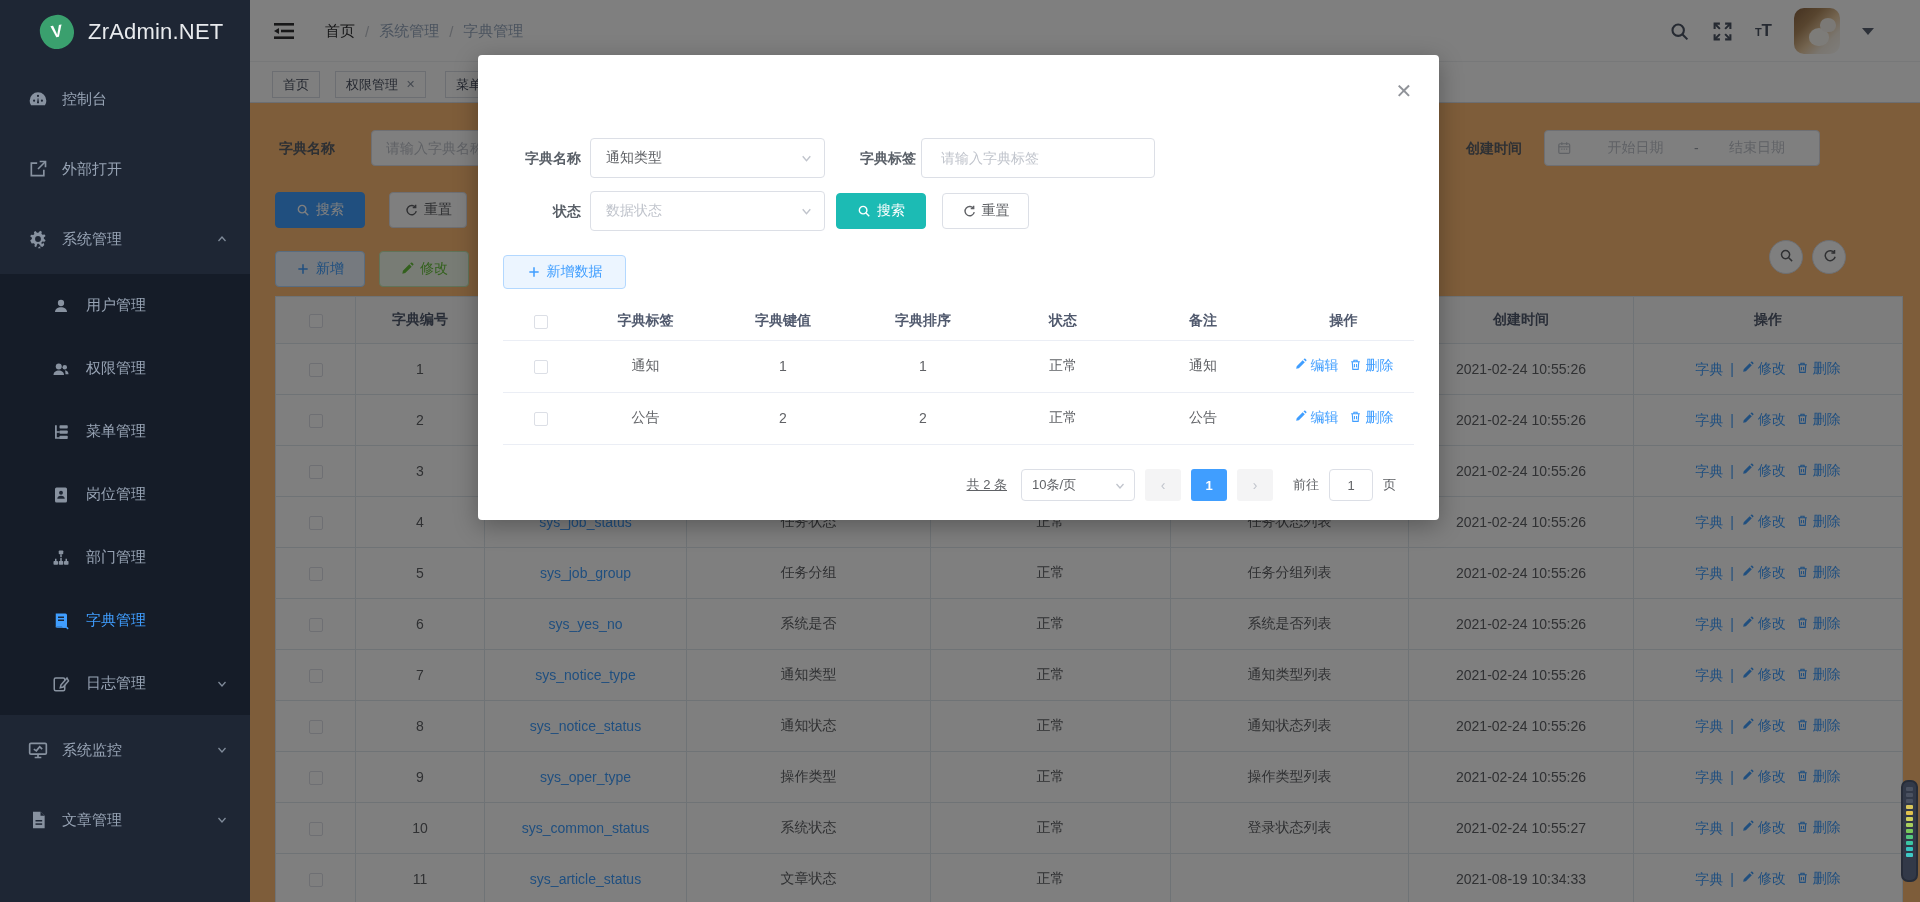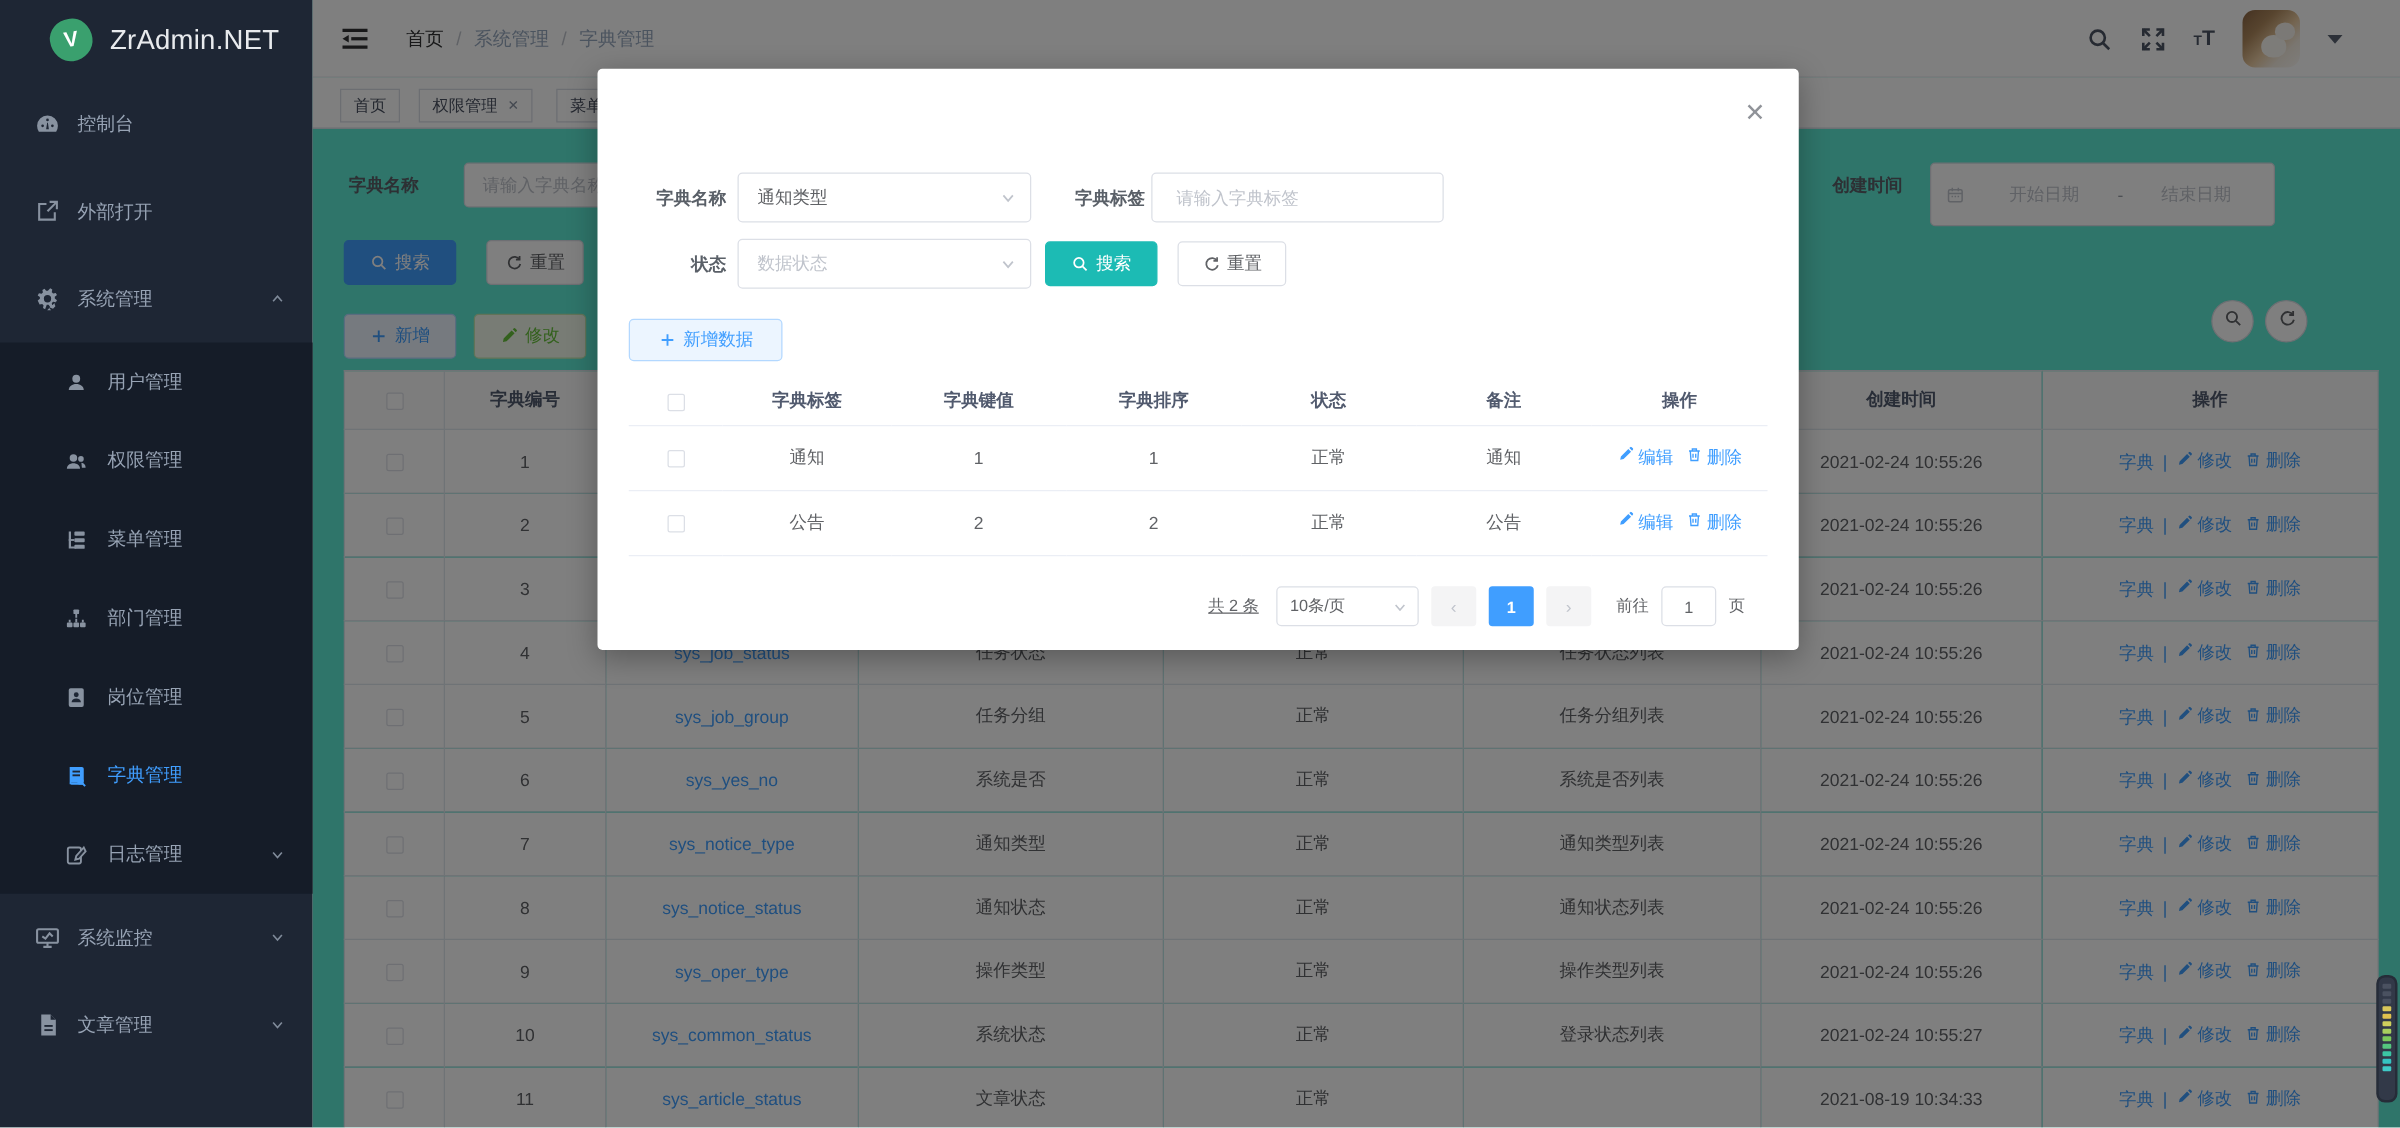--- a/index.html
+++ b/index.html
@@ -22,21 +22,21 @@
   .menu-item .mi-label { position:absolute; left:62px; }
   .menu-item .mi-arrow { position:absolute; right:22px; width:12px; height:12px; color:#7f8a99; }
   .submenu { background:#151c28; }
   .submenu .menu-item { height:63px; }
   .submenu .mi-icon { left:52px; width:18px; height:18px; }
   .submenu .mi-label { left:86px; }
   .menu-item.active, .menu-item.active .mi-icon { color:#409eff; }
   .mi-icon svg, .mi-arrow svg { width:100%; height:100%; display:block; }
 
   
-  .main { position:absolute; left:250px; top:0; width:1670px; height:902px; background:#5eead4; }
+  .main { position:absolute; left:250px; top:0; width:1670px; height:902px; background:#fdba74; }
   .navbar { position:absolute; left:0; top:0; width:100%; height:62px; background:#fff;
     border-bottom:1px solid #eef0f3; }
   .hamburger { position:absolute; left:22px; top:19px; width:24px; height:24px; color:#303133; cursor:pointer; }
   .breadcrumb { position:absolute; left:75px; top:0; height:62px; display:flex; align-items:center;
     font-size:15px; }
   .breadcrumb .bc-home { color:#303133; }
   .breadcrumb .bc-sep { color:#c0c4cc; margin:0 10px; }
   .breadcrumb .bc-item { color:#97a8be; }
   .nav-right { position:absolute; right:46px; top:0; height:62px; display:flex; align-items:center; gap:22px; }
   .nav-icon { width:21px; height:21px; color:#4c5564; cursor:pointer; }
@@ -53,21 +53,21 @@
   .tabsbar { position:absolute; left:0; top:62px; width:100%; height:41px; background:#fff;
     border-bottom:1px solid #d8dce5; }
   .tag-tab { position:absolute; top:9px; height:27px; border:1px solid #d8dce5; background:#fff;
     color:#495060; font-size:13px; display:flex; align-items:center; padding:0 10px; cursor:pointer; }
   .tag-tab .tab-close { margin-left:8px; font-size:11px; color:#8a93a2; }
 
   .content-label { position:absolute; font-size:14px; font-weight:bold; color:#5a6068; line-height:36px; }
   .text-input { position:absolute; height:36px; border:1px solid #dcdfe6; border-radius:4px;
     background:#fff; font-size:14px; color:#606266; padding:0 14px; outline:none; }
   .text-input::placeholder { color:#c0c4cc; }
-  .date-range { position:absolute; height:51px; border:1px solid #dcdfe6; border-radius:4px; background:#fff;
+  .date-range { position:absolute; height:36px; border:1px solid #dcdfe6; border-radius:4px; background:#fff;
     display:flex; align-items:center; padding:0 12px; gap:0; font-size:14px; color:#c0c4cc; cursor:pointer; }
   .date-range .cal-icon { width:16px; height:16px; color:#c0c4cc; margin-right:14px; }
   .date-range .cal-icon svg { width:100%; height:100%; }
   .date-range .dr-start,.date-range .dr-end { width:110px; text-align:center; }
   .date-range .dr-sep { width:24px; text-align:center; color:#9aa0a8; }
 
   .btn { position:absolute; height:36px; border-radius:4px; font-size:14px; display:flex;
     align-items:center; justify-content:center; gap:6px; cursor:pointer; border:1px solid transparent; }
   .btn .b-icon { width:14px; height:14px; display:inline-block; }
   .btn .b-icon svg { width:100%; height:100%; display:block; }
@@ -205,38 +205,38 @@
               <rect x="10" y="17" width="11" height="4.4" rx="1"></rect>
               <path d="M4 3h2.4v16H12v2H4z"></path>
               <rect x="4" y="11" width="6" height="2"></rect>
             </svg>
           </span>
           <span class="mi-label">菜单管理</span>
         </div>
         <div class="menu-item">
           <span class="mi-icon">
             <svg viewBox="0 0 24 24" fill="currentColor">
+              <rect x="4" y="2" width="16" height="20" rx="2"></rect>
+              <circle cx="12" cy="9" r="2.6" fill="#1e2634"></circle>
+              <path d="M7 17c0-2.5 2.2-4 5-4s5 1.5 5 4z" fill="#1e2634"></path>
+            </svg>
+          </span>
+          <span class="mi-label">岗位管理</span>
+        </div>
+        <div class="menu-item">
+          <span class="mi-icon">
+            <svg viewBox="0 0 24 24" fill="currentColor">
               <rect x="9" y="2" width="6" height="5" rx="1"></rect>
               <rect x="2" y="16" width="6" height="5" rx="1"></rect>
               <rect x="9" y="16" width="6" height="5" rx="1"></rect>
               <rect x="16" y="16" width="6" height="5" rx="1"></rect>
               <path d="M11 7h2v4h-2zM4 13h16v2h-2v-2H6v2H4zM11 12h2v4h-2zM4 13h2v3H4zM18 13h2v3h-2z"></path>
             </svg>
           </span>
           <span class="mi-label">部门管理</span>
-        </div>
-        <div class="menu-item">
-          <span class="mi-icon">
-            <svg viewBox="0 0 24 24" fill="currentColor">
-              <rect x="4" y="2" width="16" height="20" rx="2"></rect>
-              <circle cx="12" cy="9" r="2.6" fill="#1e2634"></circle>
-              <path d="M7 17c0-2.5 2.2-4 5-4s5 1.5 5 4z" fill="#1e2634"></path>
-            </svg>
-          </span>
-          <span class="mi-label">岗位管理</span>
         </div>
         <div class="menu-item active">
           <span class="mi-icon">
             <svg viewBox="0 0 24 24" fill="currentColor">
               <path d="M5 2h13a2 2 0 0 1 2 2v13a2 2 0 0 1-2 2H7a2 2 0 0 0-2 2z"></path>
               <path d="M5 19a2 2 0 0 0 2 2h13v-2z"></path>
               <rect x="8" y="6" width="8" height="2" fill="#1e2634"></rect>
               <rect x="8" y="10" width="8" height="2" fill="#1e2634"></rect>
               <circle cx="16.5" cy="17.5" r="3.4"></circle>
               <path d="M19 20l2.5 2.5" stroke="currentColor" stroke-width="2"></path>

